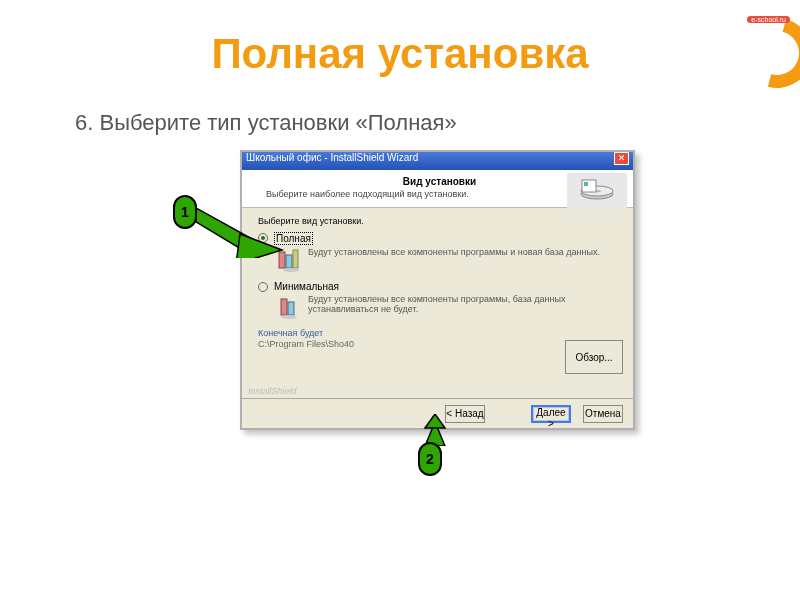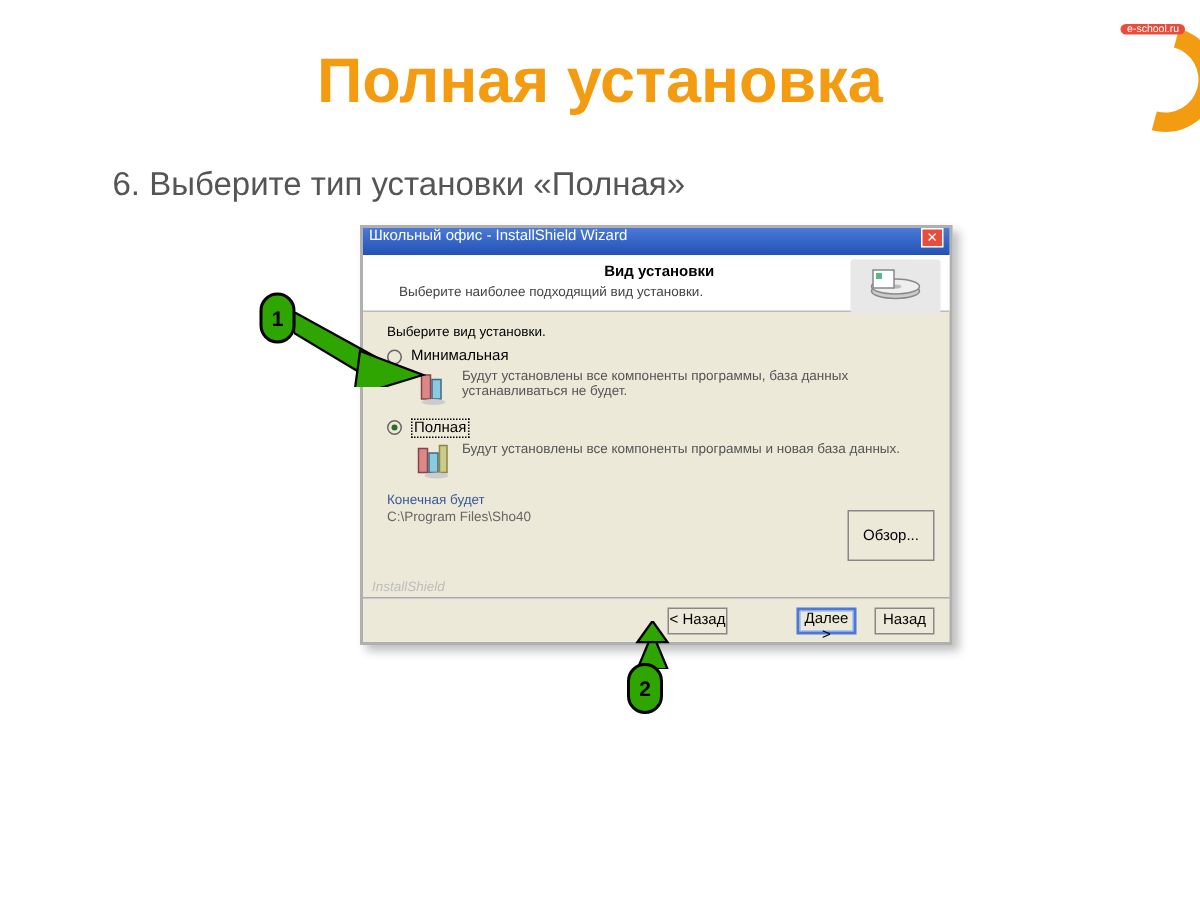--- a/index.html
+++ b/index.html
@@ -109,63 +109,63 @@
             <rect x="10" y="4" width="14" height="12" fill="#fff" stroke="#888"></rect>
             <rect x="12" y="6" width="4" height="4" fill="#5b8"></rect>
           </svg>
       </div>
     </div>
 
     <div class="body">
       <div class="prompt">Выберите вид установки.</div>
 
       <div class="option">
-        <div class="radiocol"><span class="radio"></span></div>
-        <div class="optcontent">
-          <span class="optlabel">Минимальная</span>
-          <div class="optrow2">
-            <div class="iconbox">
-              <svg viewBox="0 0 24 24">
-                  <rect x="5" y="3" width="6" height="16" fill="#d88" stroke="#844"></rect>
-                  <rect x="12" y="6" width="6" height="13" fill="#8cd" stroke="#468"></rect>
-                  <ellipse cx="13" cy="21" rx="8" ry="2" fill="#ccc"></ellipse>
-                </svg>
-            </div>
-            <div class="optdesc">Будут установлены все компоненты программы, база данных устанавливаться не будет.</div>
-          </div>
-        </div>
-      </div>
-
-      <div class="option">
         <div class="radiocol"><span class="radio sel"></span></div>
         <div class="optcontent">
           <span class="optlabel hl">Полная</span>
           <div class="optrow2">
             <div class="iconbox">
               <svg viewBox="0 0 24 24">
                   <rect x="3" y="3" width="6" height="16" fill="#d88" stroke="#844"></rect>
                   <rect x="10" y="6" width="6" height="13" fill="#8cd" stroke="#468"></rect>
                   <rect x="17" y="1" width="5" height="18" fill="#cc8" stroke="#884"></rect>
                   <ellipse cx="15" cy="21" rx="8" ry="2" fill="#ccc"></ellipse>
                 </svg>
             </div>
             <div class="optdesc">Будут установлены все компоненты программы и новая база данных.</div>
           </div>
         </div>
       </div>
 
+      <div class="option">
+        <div class="radiocol"><span class="radio"></span></div>
+        <div class="optcontent">
+          <span class="optlabel">Минимальная</span>
+          <div class="optrow2">
+            <div class="iconbox">
+              <svg viewBox="0 0 24 24">
+                  <rect x="5" y="3" width="6" height="16" fill="#d88" stroke="#844"></rect>
+                  <rect x="12" y="6" width="6" height="13" fill="#8cd" stroke="#468"></rect>
+                  <ellipse cx="13" cy="21" rx="8" ry="2" fill="#ccc"></ellipse>
+                </svg>
+            </div>
+            <div class="optdesc">Будут установлены все компоненты программы, база данных устанавливаться не будет.</div>
+          </div>
+        </div>
+      </div>
+
       <div class="dest">
         <div class="dest-label">Конечная будет</div>
         <div class="dest-path">C:\Program Files\Sho40</div>
       </div>
     </div>
 
     <button class="browse-btn">Обзор...</button>
     <div class="watermark">InstallShield</div>
 
     <div class="footer">
       <button class="btn">&lt; Назад</button>
       <button class="btn default">Далее &gt;</button>
-      <button class="btn" style="margin-left:8px;">Назад</button>
+      <button class="btn" style="margin-left:8px;">Отмена</button>
     </div>
   </div>
 
 </div>
 
 </body></html>

